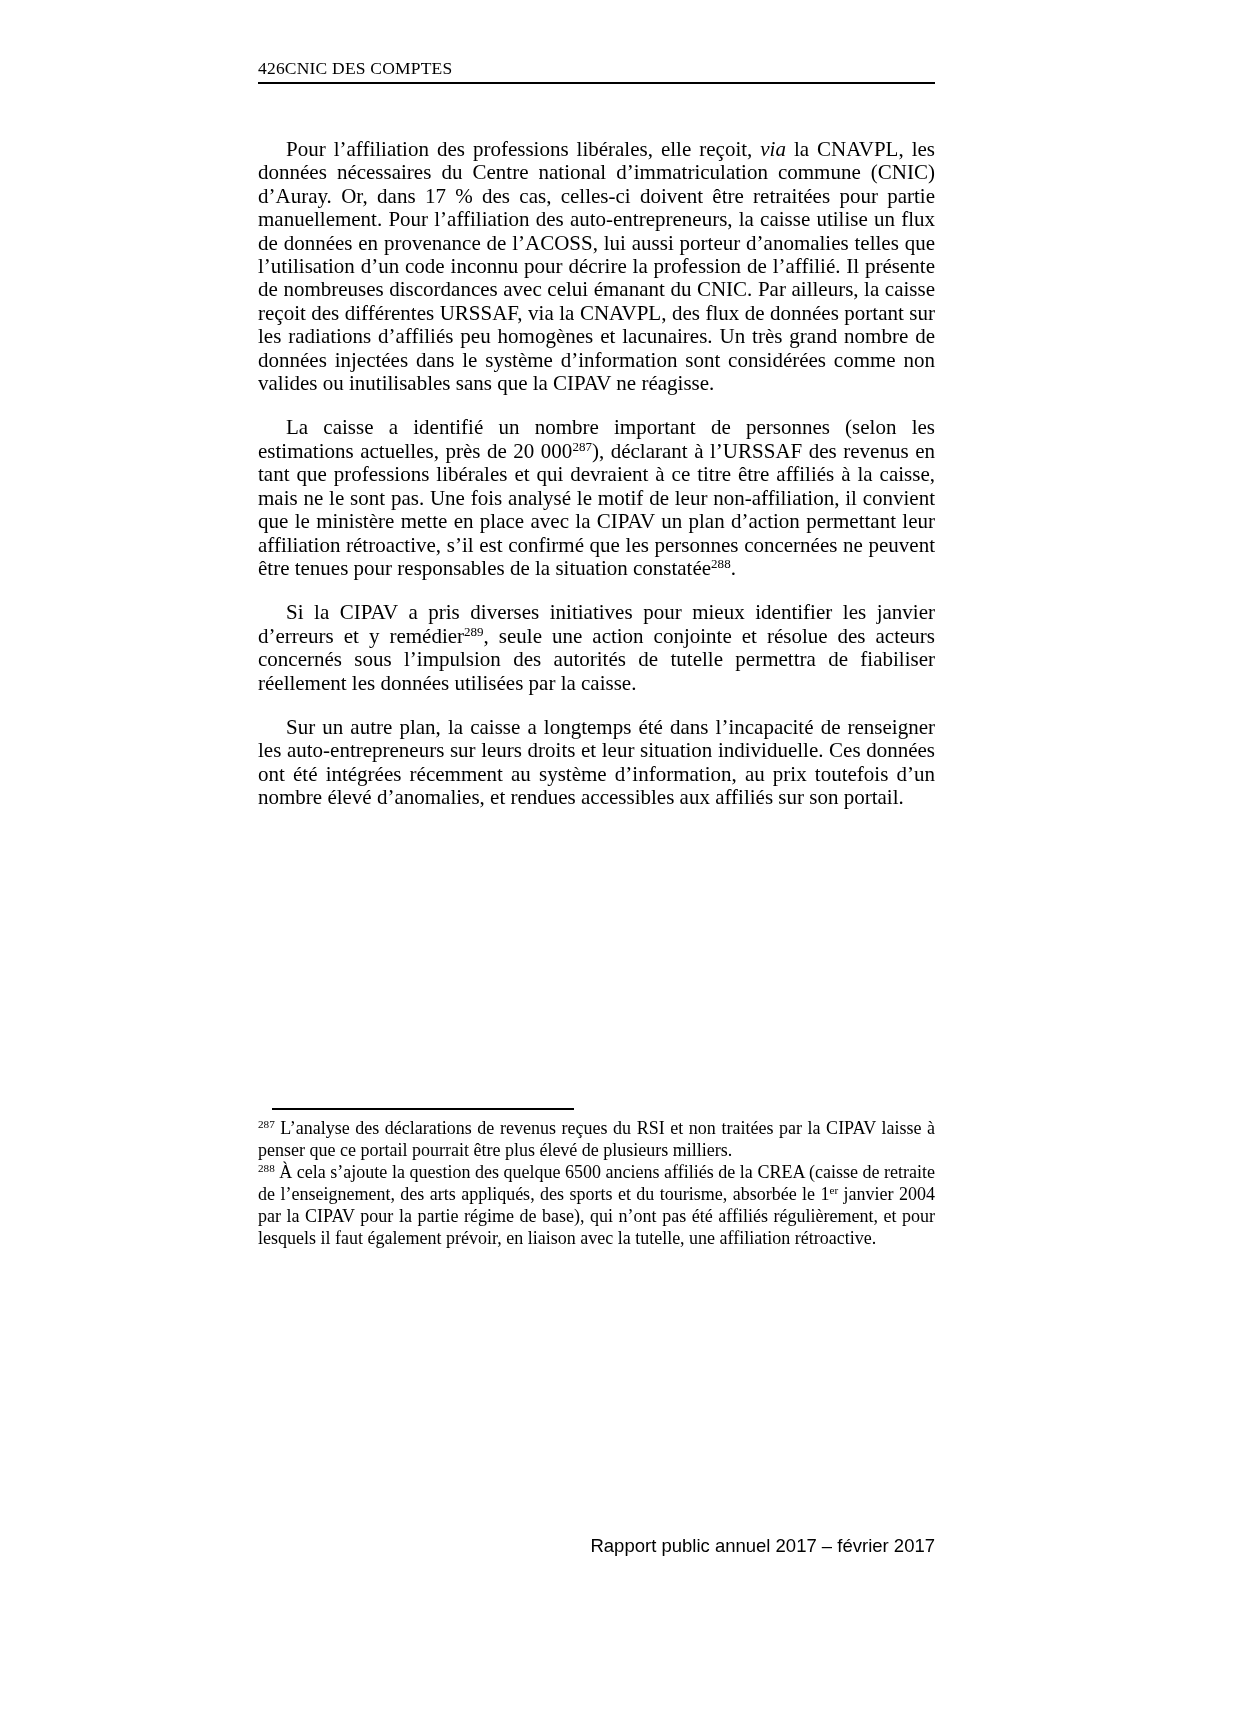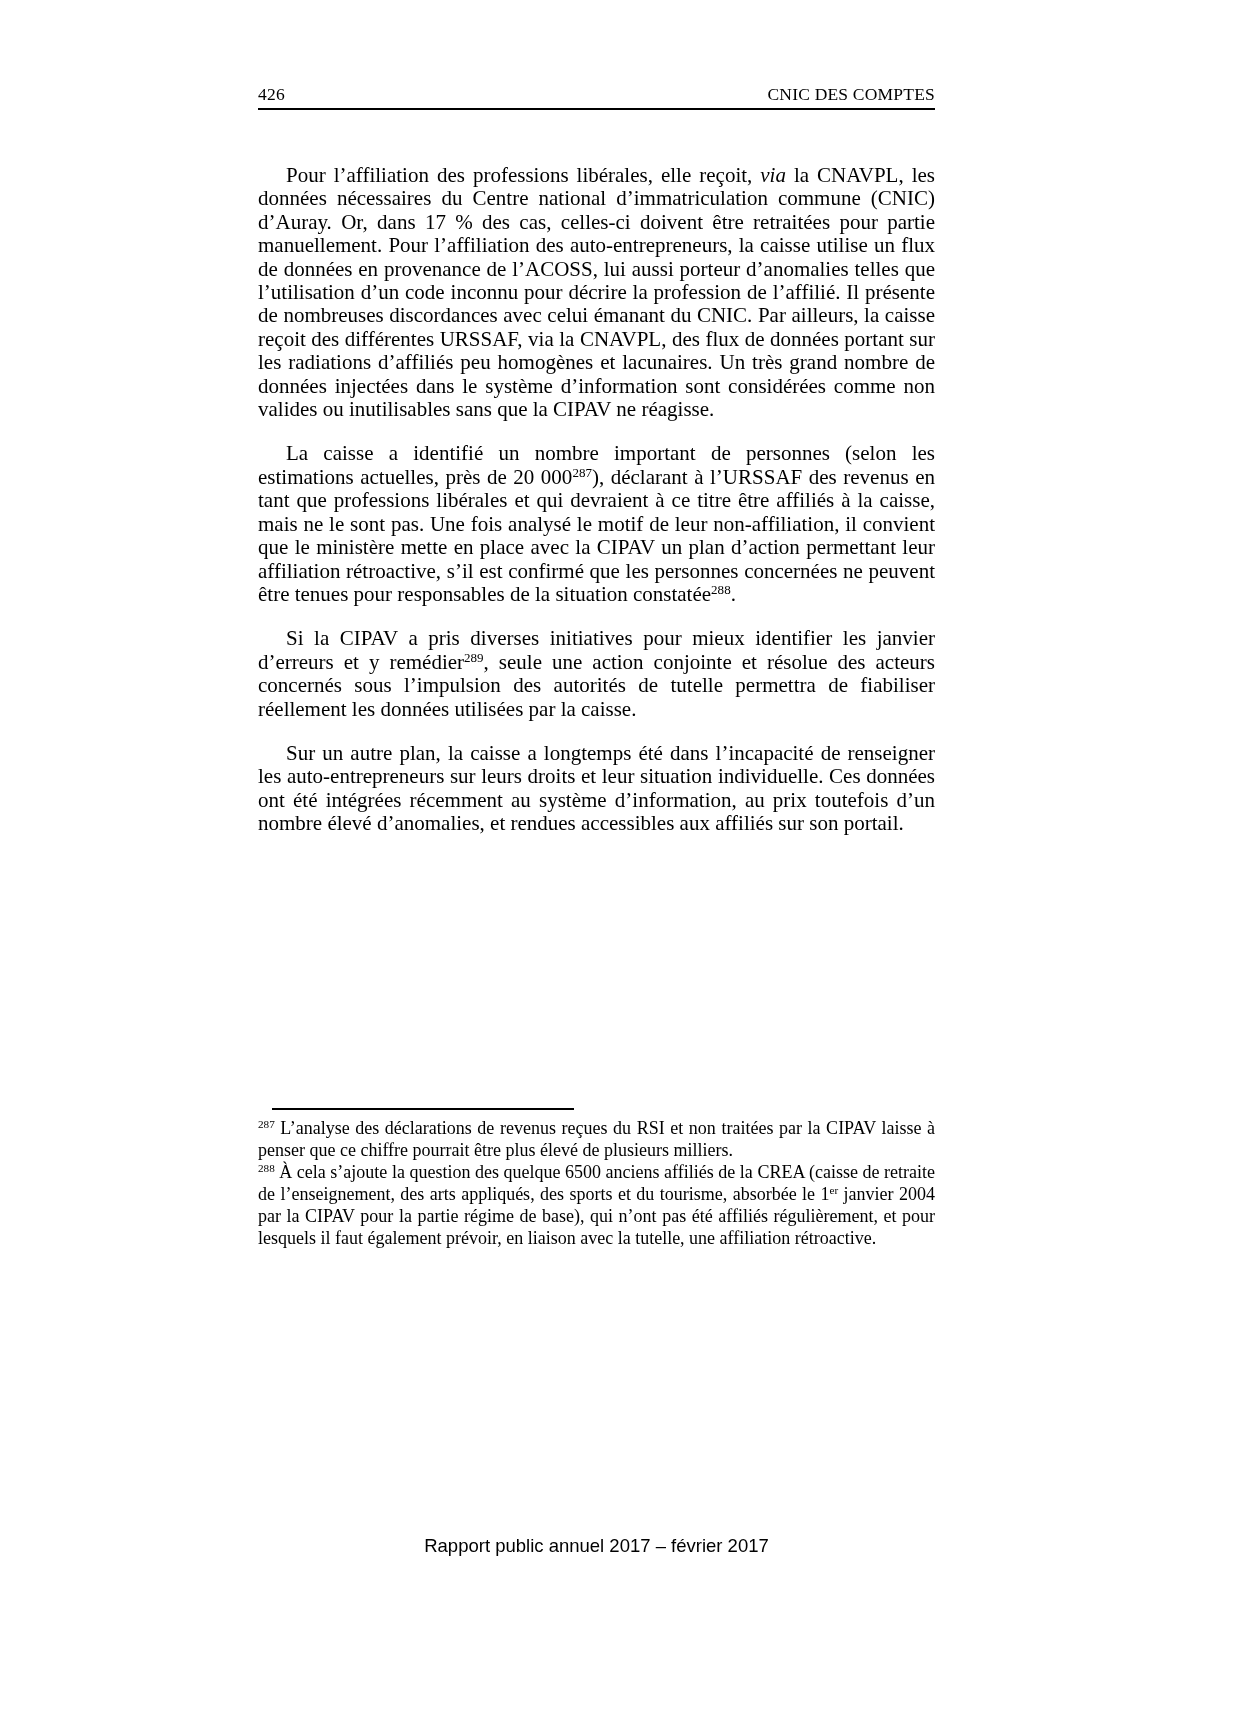--- a/index.html
+++ b/index.html
@@ -21,23 +21,22 @@
     height: 1713px;
     background: #ffffff;
   }
   .content {
     position: absolute;
     left: 258px;
     top: 0;
     width: 677px;
   }
   .page-header {
-    margin-top: 84px;
+    margin-top: 58px;
     display: flex;
-    justify-content: space-between;
     align-items: baseline;
     font-size: 17.5px;
     line-height: 21px;
     letter-spacing: 0.2px;
   }
   .header-rule {
     border: none;
     border-top: 2px solid #000;
     margin: 3px 0 0 0;
     width: 100%;
@@ -77,21 +76,21 @@
     margin: 0;
     font-size: 18px;
     line-height: 22px;
     text-align: justify;
   }
   .page-footer {
     position: absolute;
     left: 258px;
     top: 1534px;
     width: 677px;
-    text-align: center;
+    text-align: right;
     font-family: "Liberation Sans", sans-serif;
     font-size: 18.5px;
     line-height: 23px;
   }
 </style>
 </head>
 <body>
 
 <div class="page">
   <div class="content">
@@ -104,21 +103,21 @@
         <p class="para"><span>Pour l’affiliation des professions libérales, elle reçoit, </span><em>via</em><span> la CNAVPL, les données nécessaires du Centre national d’immatriculation commune (CNIC) d’Auray. Or, dans 17&nbsp;% des cas, celles-ci doivent être retraitées pour partie manuellement. Pour l’affiliation des auto-entrepreneurs, la caisse utilise un flux de données en provenance de l’ACOSS, lui aussi porteur d’anomalies telles que l’utilisation d’un code inconnu pour décrire la profession de l’affilié. Il présente de nombreuses discordances avec celui émanant du CNIC. Par ailleurs, la caisse reçoit des différentes URSSAF, via la CNAVPL, des flux de données portant sur les radiations d’affiliés peu homogènes et lacunaires. Un très grand nombre de données injectées dans le système d’information sont considérées comme non valides ou inutilisables sans que la CIPAV ne réagisse.</span></p>
         <p class="para"><span>La caisse a identifié un nombre important de personnes (selon les estimations actuelles, près de 20&nbsp;000</span><span class="sup">287</span><span>), déclarant à l’URSSAF des revenus en tant que professions libérales et qui devraient à ce titre être affiliés à la caisse, mais ne le sont pas. Une fois analysé le motif de leur non-affiliation, il convient que le ministère mette en place avec la CIPAV un plan d’action permettant leur affiliation rétroactive, s’il est confirmé que les personnes concernées ne peuvent être tenues pour responsables de la situation constatée</span><span class="sup">288</span><span>.</span></p>
         <p class="para"><span>Si la CIPAV a pris diverses initiatives pour mieux identifier les janvier d’erreurs et y remédier</span><span class="sup">289</span><span>, seule une action conjointe et résolue des acteurs concernés sous l’impulsion des autorités de tutelle permettra de fiabiliser réellement les données utilisées par la caisse.</span></p>
         <p class="para"><span>Sur un autre plan, la caisse a longtemps été dans l’incapacité de renseigner les auto-entrepreneurs sur leurs droits et leur situation individuelle. Ces données ont été intégrées récemment au système d’information, au prix toutefois d’un nombre élevé d’anomalies, et rendues accessibles aux affiliés sur son portail.</span></p>
       </div>
   </div>
 
   <div class="footnotes">
     <hr class="footnote-rule">
     <div>
-        <p class="footnote"><span class="sup">287</span><span> L’analyse des déclarations de revenus reçues du RSI et non traitées par la CIPAV laisse à penser que ce chiffre pourrait être plus élevé de plusieurs milliers.</span></p>
+        <p class="footnote"><span class="sup">287</span><span> L’analyse des déclarations de revenus reçues du RSI et non traitées par la CIPAV laisse à penser que ce portail pourrait être plus élevé de plusieurs milliers.</span></p>
         <p class="footnote"><span class="sup">288</span><span> À cela s’ajoute la question des quelque 6500 anciens affiliés de la CREA (caisse de retraite de l’enseignement, des arts appliqués, des sports et du tourisme, absorbée le 1</span><span class="sup">er</span><span>&nbsp;janvier 2004 par la CIPAV pour la partie régime de base), qui n’ont pas été affiliés régulièrement, et pour lesquels il faut également prévoir, en liaison avec la tutelle, une affiliation rétroactive.</span></p>
       </div>
   </div>
 
   <div class="page-footer">
     <div>Rapport public annuel 2017 – février 2017</div>
   </div>
 </div>
 
 </body></html>

